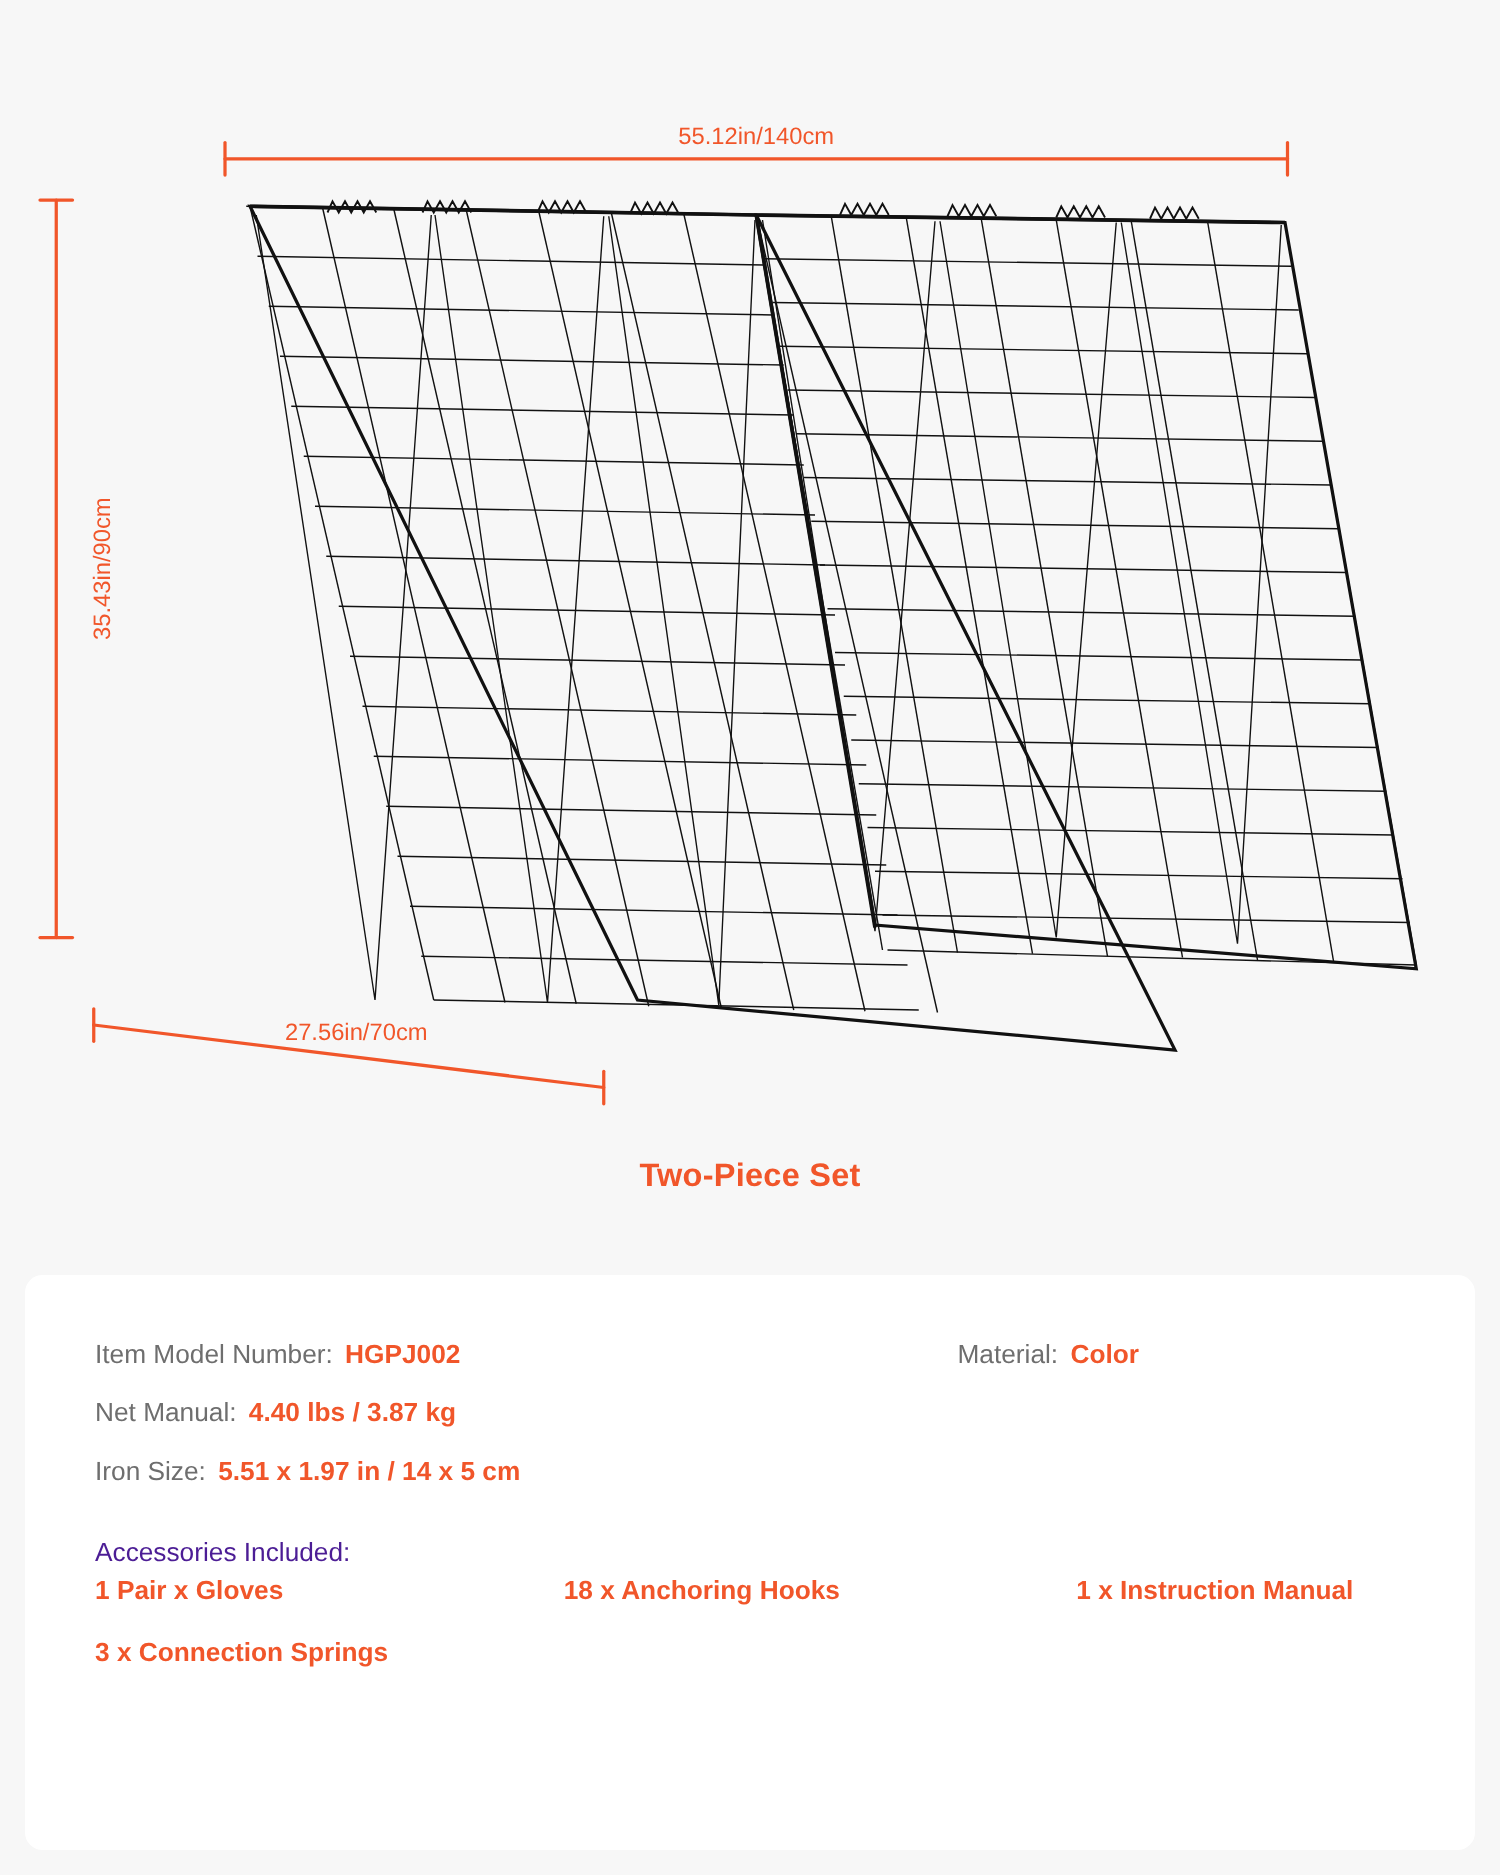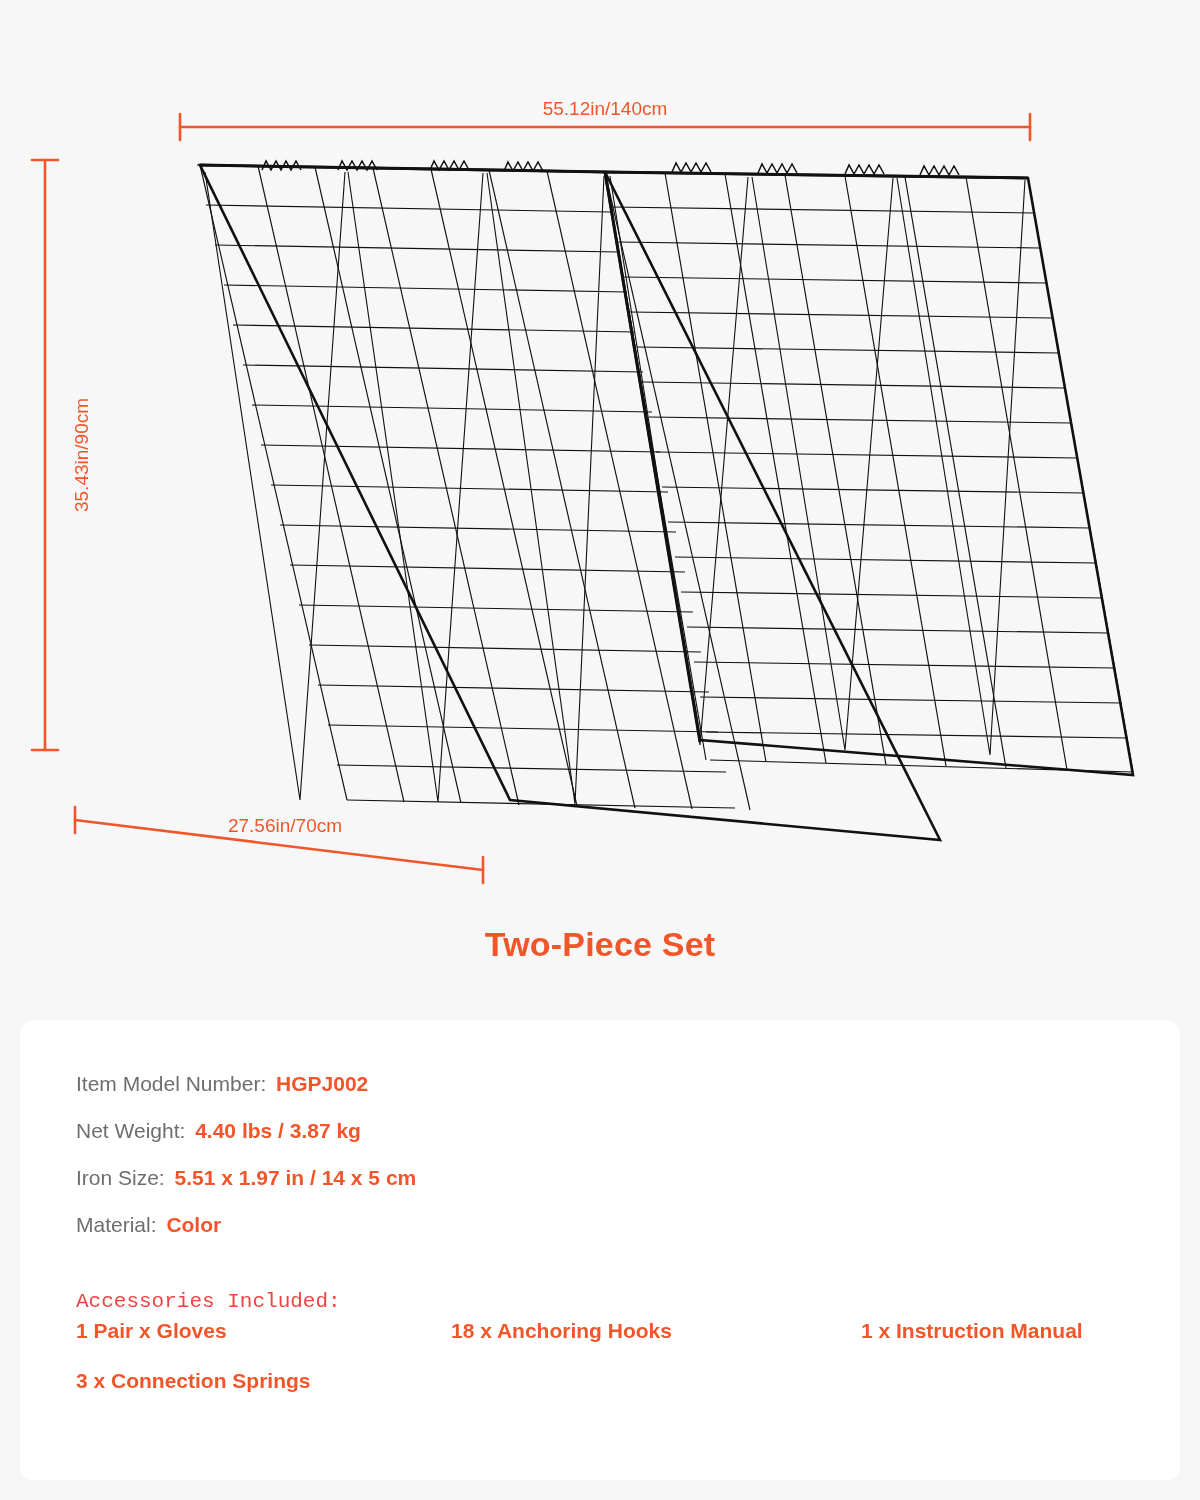--- a/index.html
+++ b/index.html
@@ -29,66 +29,65 @@
   .diagram-svg {
     display: block;
   }
 
   .caption {
     position: absolute;
     top: 925px;
     left: 0;
     width: 1200px;
     text-align: center;
-    font-size: 34px;
+    font-size: 26px;
     font-weight: bold;
     color: #f1562a;
     letter-spacing: 0.2px;
   }
 
   
   .spec-card {
     position: absolute;
     left: 20px;
     top: 1020px;
     width: 1160px;
     height: 460px;
     background: #ffffff;
     border-radius: 14px;
     box-sizing: border-box;
     padding: 52px 56px 40px 56px;
   }
 
   .spec-grid {
     display: flex;
-    flex-direction: column;
+    flex-direction: row;
   }
   .spec-col-left {
     width: 690px;
   }
   .spec-col-right {
     flex: 1;
   }
   .spec-row {
     font-size: 21px;
     color: #6e6e6e;
     margin-bottom: 23px;
     white-space: nowrap;
   }
   .spec-row .val {
     color: #f1562a;
     font-weight: bold;
     margin-left: 4px;
   }
 
   .acc-title {
-    margin-top: 30px;
+    margin-top: 18px;
     font-size: 21px;
-    color: #ef4444;
-    font-family: Liberation Mono, monospace;
+    color: #4c1d95;
   }
   .acc-grid {
     margin-top: 6px;
     display: grid;
     grid-template-columns: 375px 410px auto;
     grid-row-gap: 26px;
     font-size: 21px;
     font-weight: bold;
     color: #f1562a;
     white-space: nowrap;
@@ -224,21 +223,21 @@
 
     <div class="spec-grid">
       <div class="spec-col-left">
 
         <div class="spec-row">
           <span>Item Model Number:</span>
           <span class="val">HGPJ002</span>
         </div>
 
         <div class="spec-row">
-          <span>Net Weight:</span>
+          <span>Net Manual:</span>
           <span class="val">4.40 lbs / 3.87 kg</span>
         </div>
 
         <div class="spec-row">
           <span>Iron Size:</span>
           <span class="val">5.51 x 1.97 in / 14 x 5 cm</span>
         </div>
       </div>
 
       <div class="spec-col-right">

